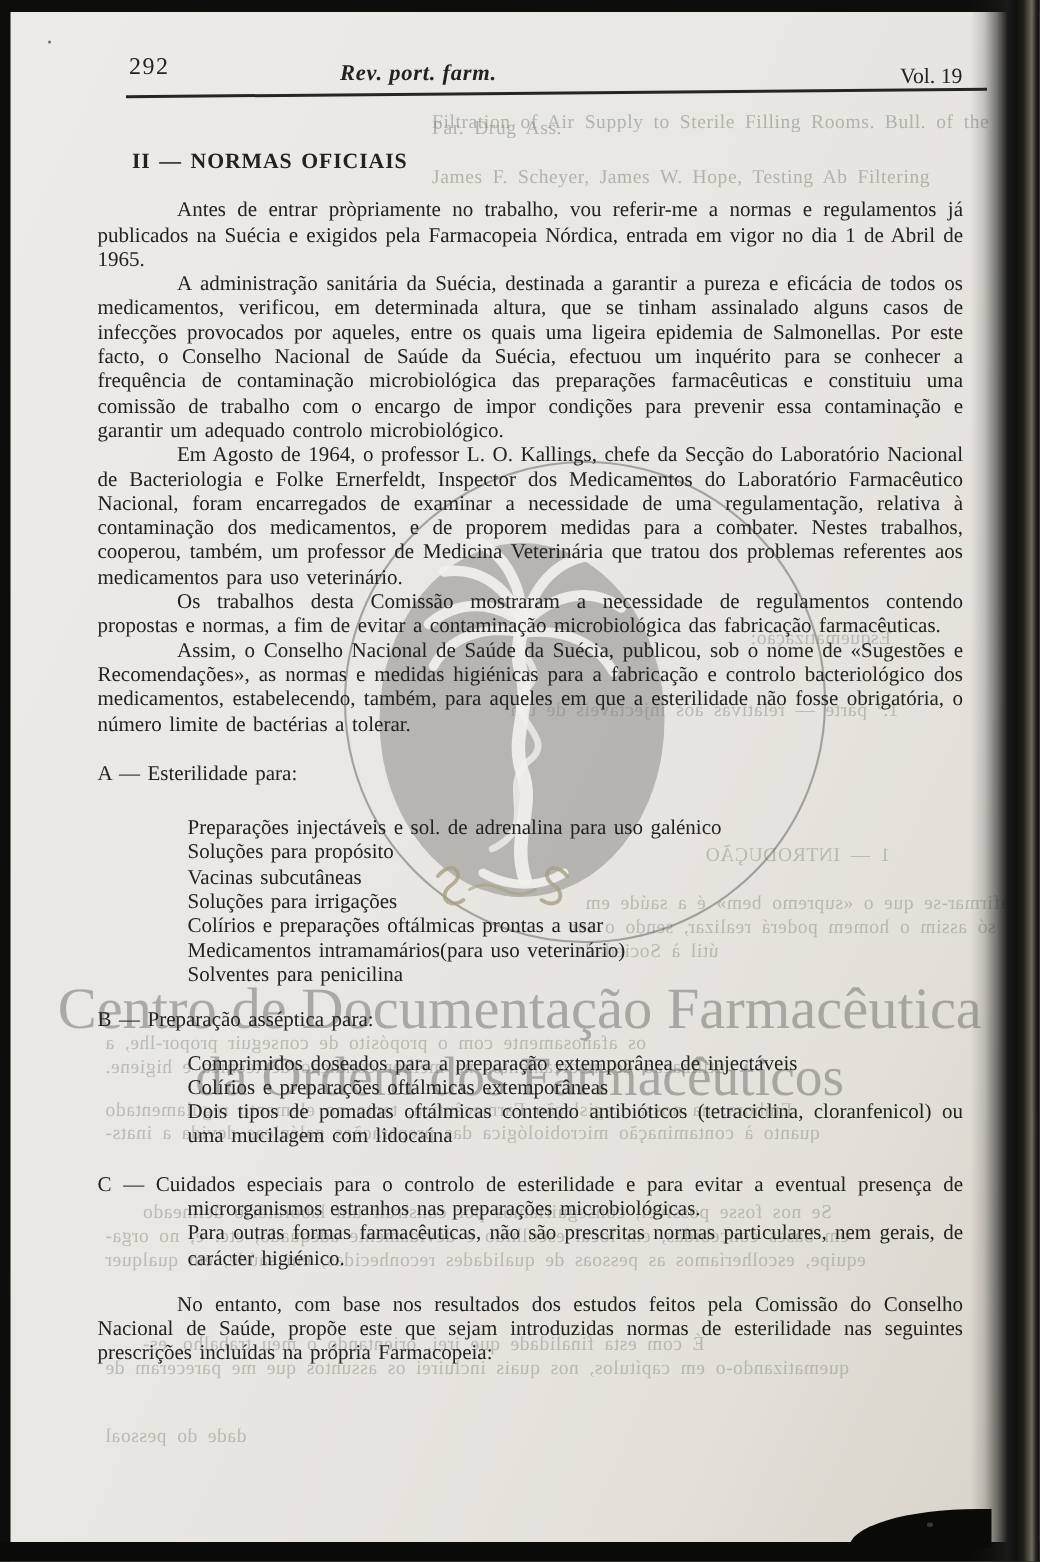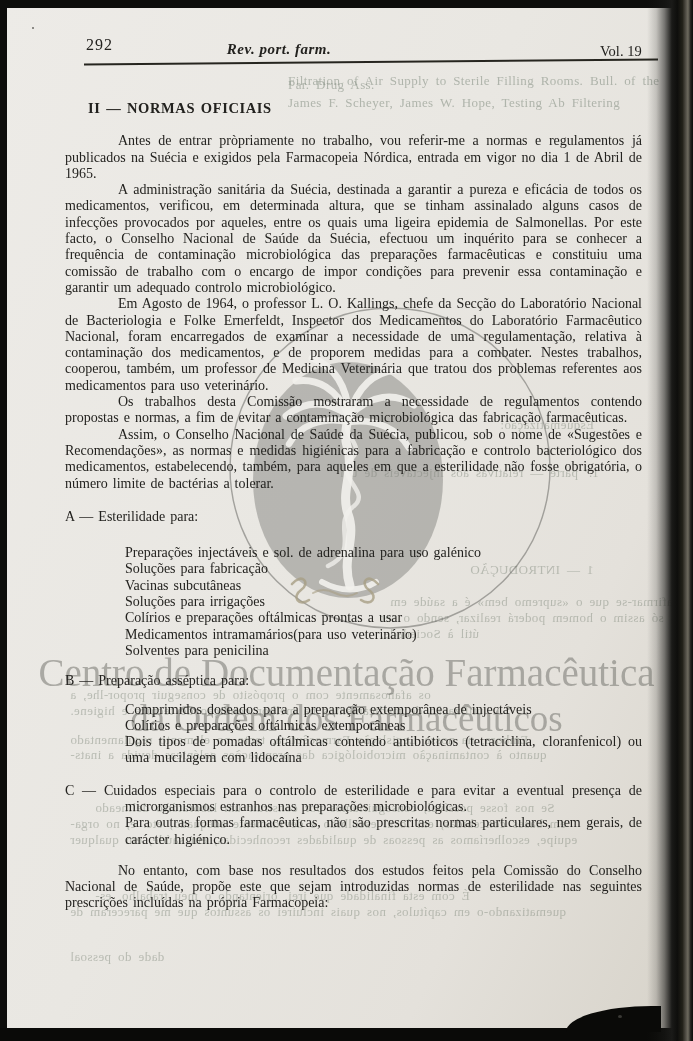--- a/index.html
+++ b/index.html
@@ -72,21 +72,21 @@
   #speck-2{left:32px;top:27px;width:2px;height:2px;background:#6b6a66;}
 </style>
 </head>
 <body>
 
 <div id="paper"></div>
 
 <div id="bleed-layer">
     <div class="bleed" style="left: 288px; top: 74px;">Filtration of Air Supply to Sterile Filling Rooms. Bull. of the</div>
     <div class="bleed" style="left: 288px; top: 78px;">Par. Drug Ass.</div>
-    <div class="bleed" style="left: 288px; top: 96px;">James F. Scheyer, James W. Hope, Testing Ab Filtering</div>
+    <div class="bleed" style="left: 288px; top: 111px;">James F. Scheyer, James W. Hope, Testing Ab Filtering</div>
     <div class="bleed mir" style="left: 500px; top: 418px;">Esquematização:</div>
     <div class="bleed mir" style="left: 340px; top: 466px;">1.ª parte — relativas aos injectáveis de um</div>
     <div class="bleed mir" style="left: 470px; top: 563px;">1 — INTRODUÇÃO</div>
     <div class="bleed mir" style="left: 390px; top: 595px;">É unânime afirmar-se que o «supremo bem» é a saúde em</div>
     <div class="bleed mir" style="left: 380px; top: 611px;">viver com saúde, pois só assim o homem poderá realizar, sendo o ser</div>
     <div class="bleed mir" style="left: 380px; top: 627px;">útil à Sociedade.</div>
     <div class="bleed mir" style="left: 70px; top: 688px;">os afanosamente com o propósito de conseguir propor-lhe, a</div>
     <div class="bleed mir" style="left: 70px; top: 704px;">utilização de medicamentos na melhor condição de técnica e higiene.</div>
     <div class="bleed mir" style="left: 70px; top: 733px;">Embora, na nossa Legislação Farmacêutica, tanto no elemento regulamentado</div>
     <div class="bleed mir" style="left: 70px; top: 748px;">quanto à contaminação microbiológica das preparações galénicas devida a inats-</div>
@@ -132,21 +132,21 @@
   <h2>II — NORMAS OFICIAIS</h2>
   <p>Antes de entrar pròpriamente no trabalho, vou referir-me a normas e regulamentos já publicados na Suécia e exigidos pela Farmacopeia Nórdica, entrada em vigor no dia 1 de Abril de 1965.</p>
   <p>A administração sanitária da Suécia, destinada a garantir a pureza e eficácia de todos os medicamentos, verificou, em determinada altura, que se tinham assinalado alguns casos de infecções provocados por aqueles, entre os quais uma ligeira epidemia de Salmonellas. Por este facto, o Conselho Nacional de Saúde da Suécia, efectuou um inquérito para se conhecer a frequência de contaminação microbiológica das preparações farmacêuticas e constituiu uma comissão de trabalho com o encargo de impor condições para prevenir essa contaminação e garantir um adequado controlo microbiológico.</p>
   <p>Em Agosto de 1964, o professor L. O. Kallings, chefe da Secção do Laboratório Nacional de Bacteriologia e Folke Ernerfeldt, Inspector dos Medicamentos do Laboratório Farmacêutico Nacional, foram encarregados de examinar a necessidade de uma regulamentação, relativa à contaminação dos medicamentos, e de proporem medidas para a combater. Nestes trabalhos, cooperou, também, um professor de Medicina Veterinária que tratou dos problemas referentes aos medicamentos para uso veterinário.</p>
   <p>Os trabalhos desta Comissão mostraram a necessidade de regulamentos contendo propostas e normas, a fim de evitar a contaminação microbiológica das fabricação farmacêuticas.</p>
   <p>Assim, o Conselho Nacional de Saúde da Suécia, publicou, sob o nome de «Sugestões e Recomendações», as normas e medidas higiénicas para a fabricação e controlo bacteriológico dos medicamentos, estabelecendo, também, para aqueles em que a esterilidade não fosse obrigatória, o número limite de bactérias a tolerar.</p>
 
   <p class="sec-head">A — Esterilidade para:</p>
   <div class="list a">
     <div>Preparações injectáveis e sol. de adrenalina para uso galénico</div>
-    <div>Soluções para fabricação</div>
+    <div>Soluções para propósito</div>
     <div>Vacinas subcutâneas</div>
     <div>Soluções para irrigações</div>
     <div>Colírios e preparações oftálmicas prontas a usar</div>
     <div>Medicamentos intramamários(para uso veterinário)</div>
     <div>Solventes para penicilina</div>
   </div>
 
   <p class="sec-head b">B — Preparação asséptica para:</p>
   <div class="list">
     <div>Comprimidos doseados para a preparação extemporânea de injectáveis</div>

